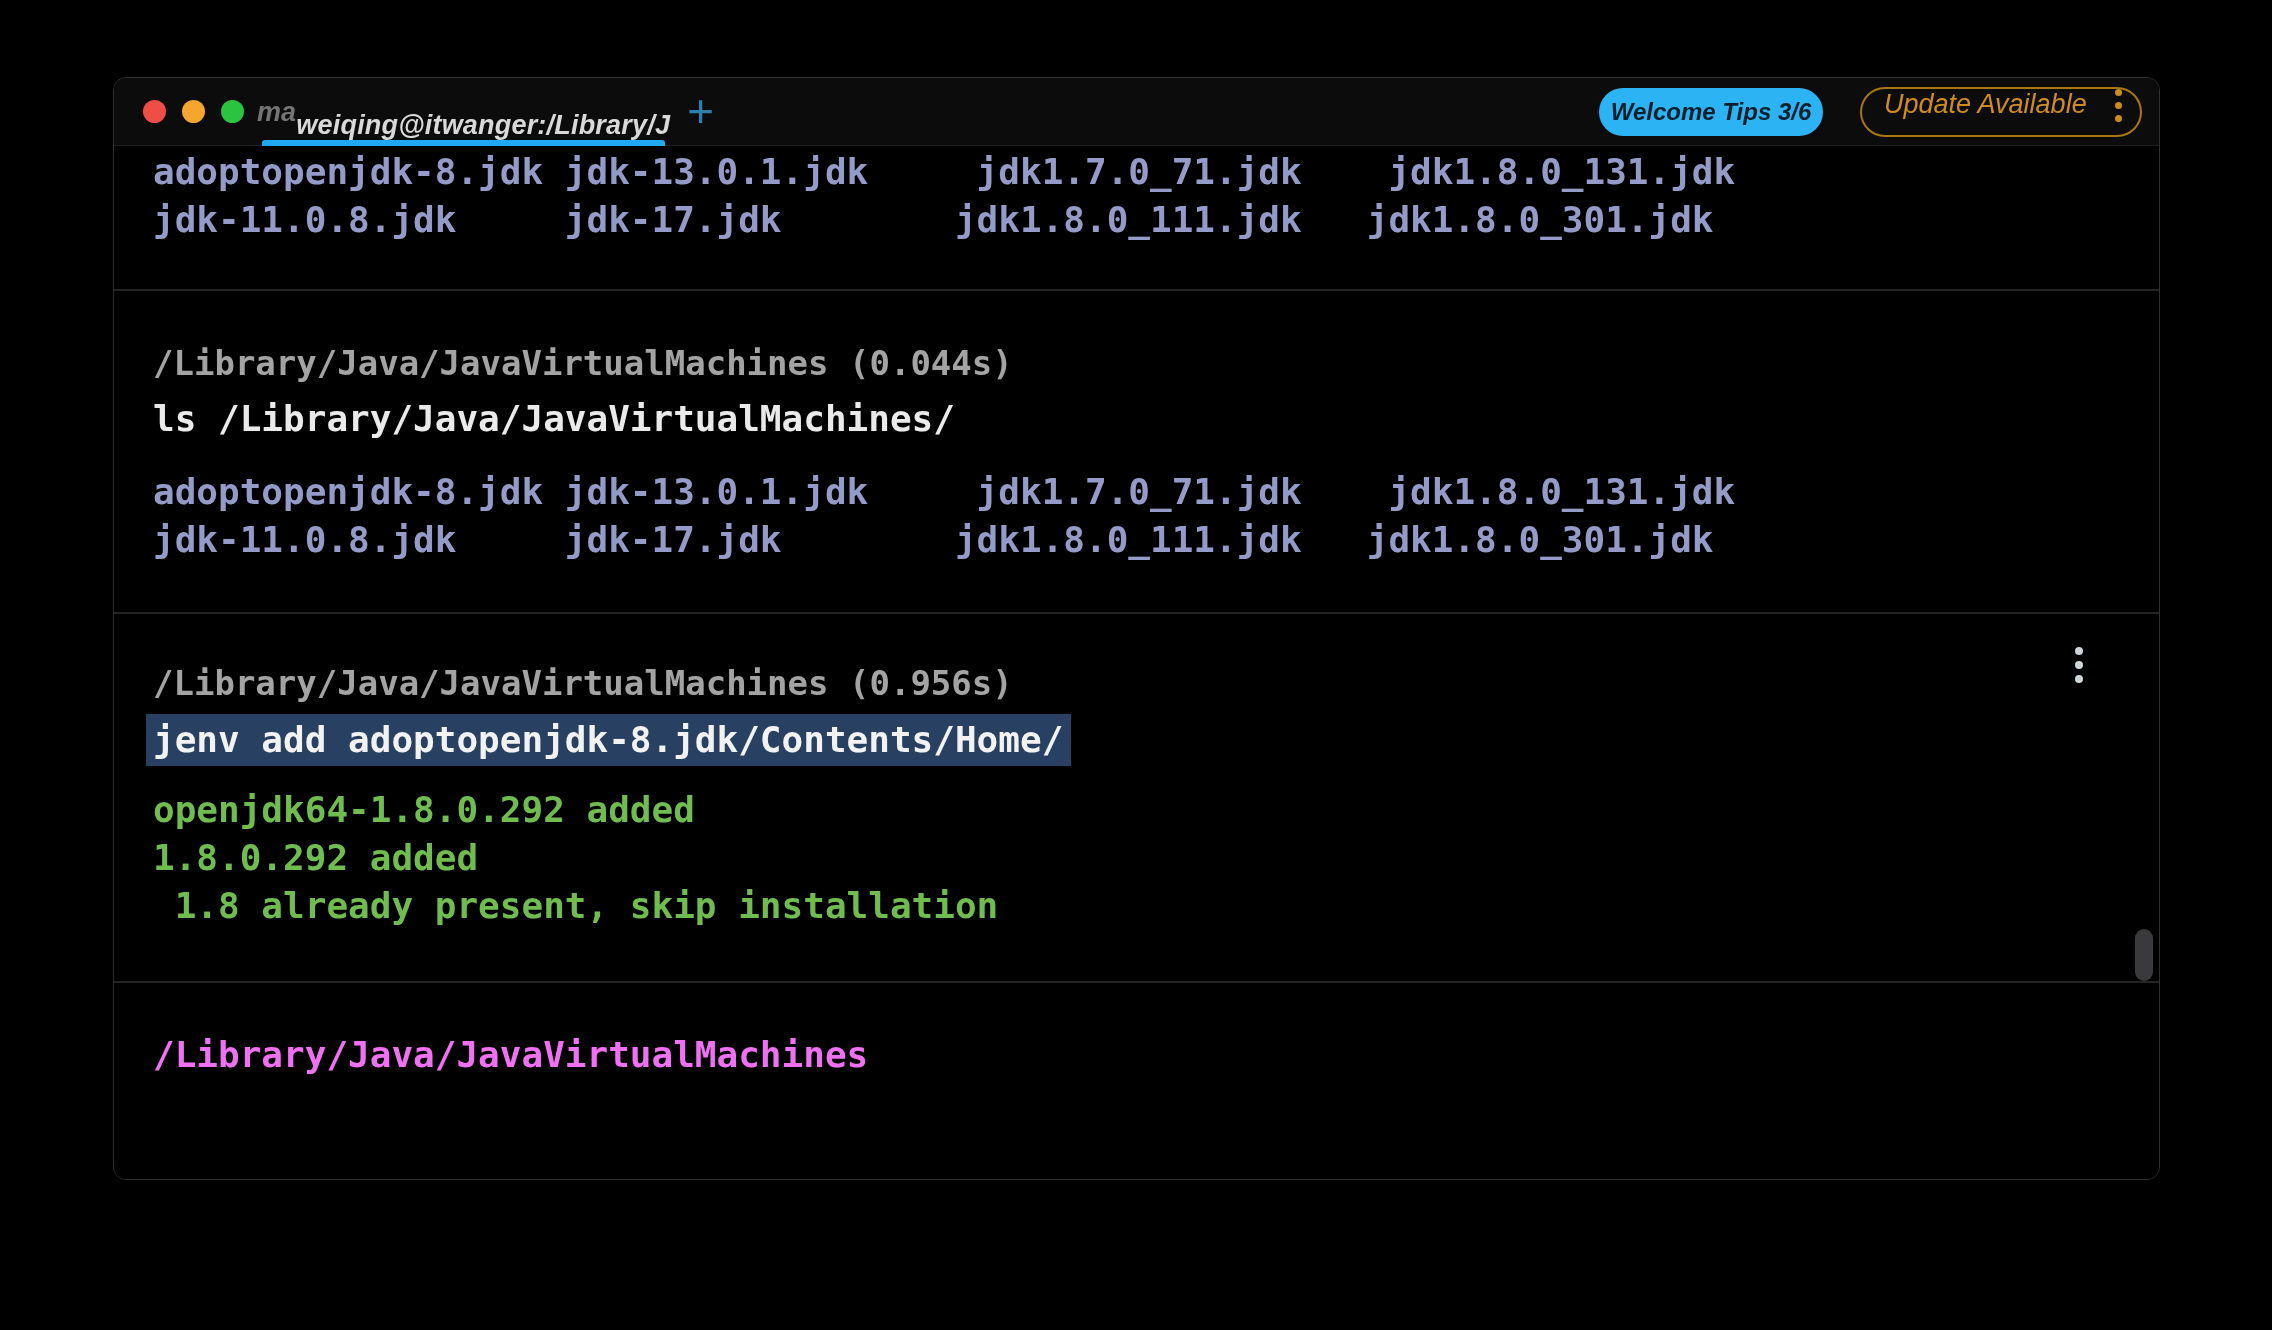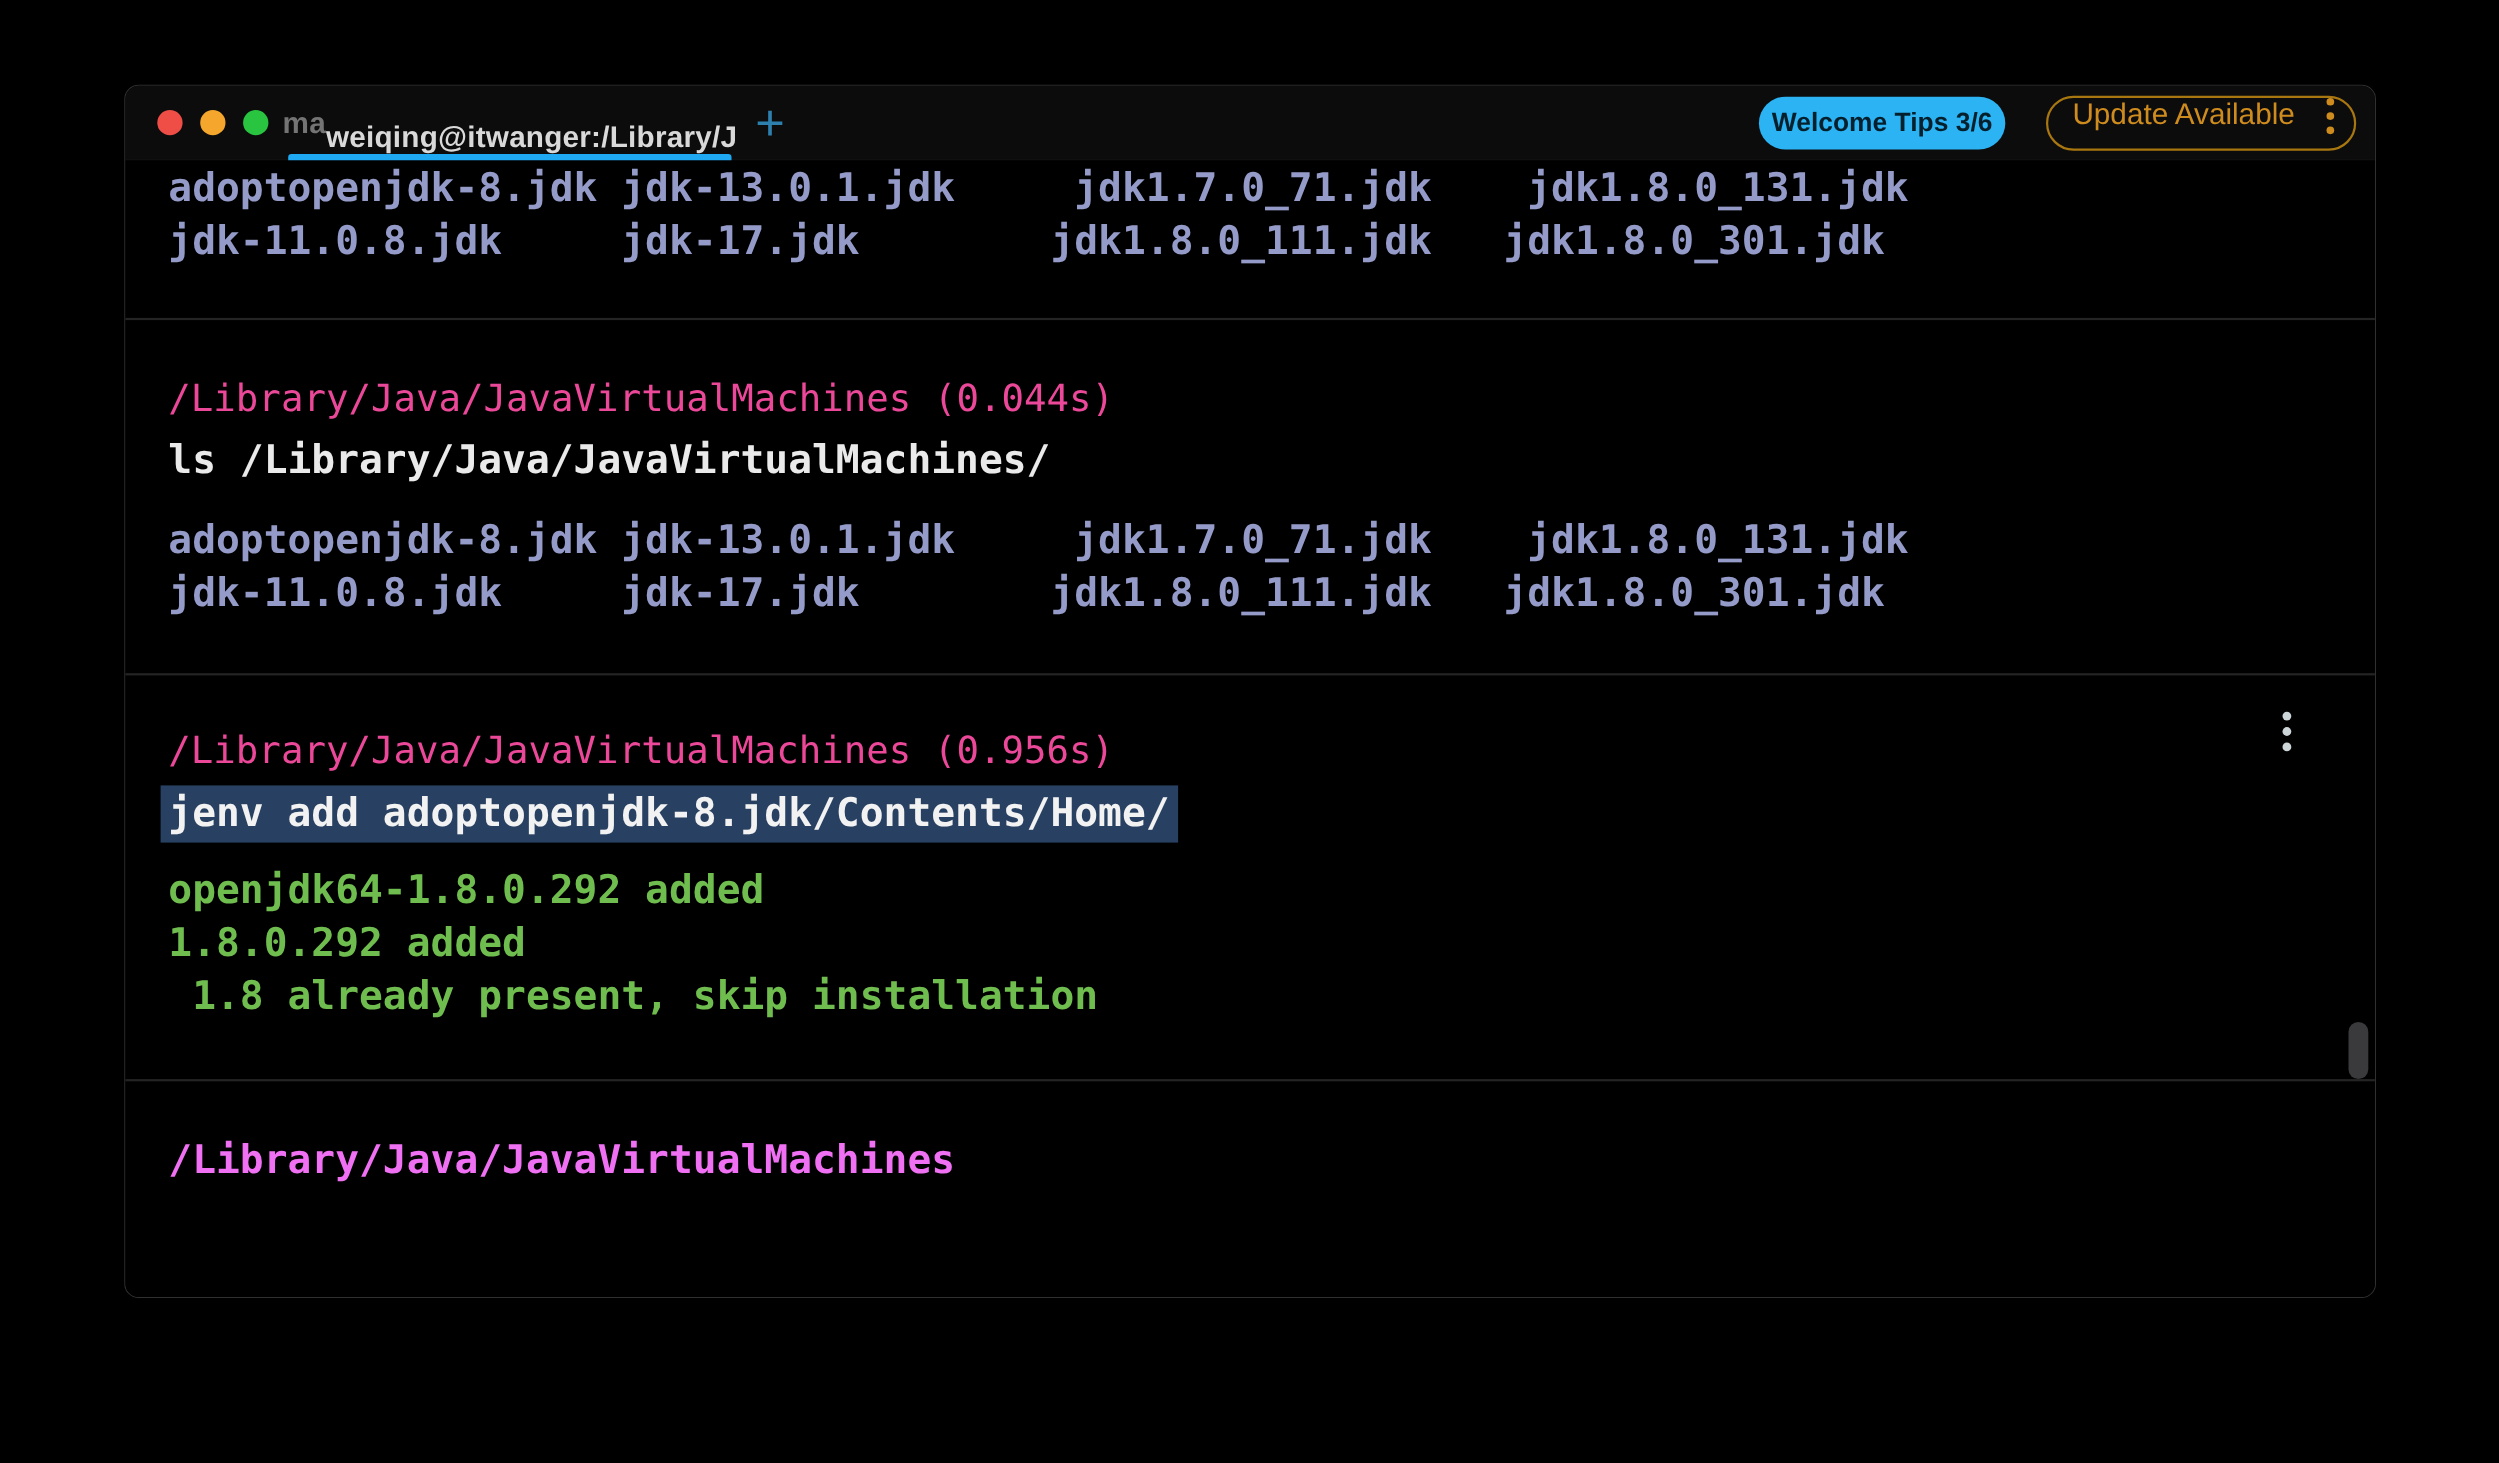--- a/index.html
+++ b/index.html
@@ -5,21 +5,21 @@
   * { margin:0; padding:0; box-sizing:border-box; }
   html,body { background:#000; }
   body { width:2272px; height:1330px; position:relative; overflow:hidden;
          font-family:"Liberation Sans", sans-serif; }
 
   
   .window { position:absolute; left:113px; top:77px; width:2047px; height:1103px;
             background:#020202; border:1px solid #303030; border-radius:13px; }
   .titlebar { position:absolute; left:0; top:0; right:0; height:68px;
               background:#0c0c0c; border-radius:12px 12px 0 0;
-              border-bottom:1px solid #1d1d1d; }
+              border-bottom:1px solid #1d1d1d;font-style:italic; }
   .traffic { position:absolute; top:22px; width:23px; height:23px; border-radius:50%; }
   .tl-close    { left:29px;  background:#ef4e47; }
   .tl-minimize { left:68px;  background:#f4a72c; }
   .tl-zoom     { left:107px; background:#29c440; }
 
   .tab { position:absolute; left:148px; top:0; width:403px; height:68px;
          display:flex; align-items:center; justify-content:center;
          font-weight:700; font-size:27px; letter-spacing:0.2px; }
   .tab .t-fade { color:#747474; }
   .tab .t-main { color:#d9d9d9;margin-top:27px; }
@@ -41,21 +41,21 @@
   .update-kebab { margin-left:auto; margin-right:18px; display:flex;
                   flex-direction:column; gap:6px; }
   .update-kebab i { width:7px; height:7px; border-radius:50%; background:#cf8c1e; display:block; }
 
   
   .content { position:absolute; left:0; top:68px; right:0; bottom:0;
              background:#000; border-radius:0 0 12px 12px;
              font-family:"DejaVu Sans Mono", monospace; }
   .tline { position:absolute; left:39px; white-space:pre;
            font:700 36px/48px "DejaVu Sans Mono", monospace; color:#949bc8; }
-  .t-gray  { font-weight:400; font-size:34px; color:#ec4899; }
+  .t-gray  { font-weight:700; font-size:34px; color:#a3a3a3; }
   .t-white { color:#eaeaea; }
   .t-green { color:#70bd4f; }
   .t-pink  { color:#ef70f2; }
   .divider { position:absolute; left:0; right:0; height:2px; background:#242424; }
 
   .sel-cmd { position:absolute; left:32px; top:568px; height:52px;
              background:#284061; padding:0 8px 0 7px;
              font:700 36px/52px "DejaVu Sans Mono", monospace; color:#f2f2f2; white-space:pre; }
 
   

